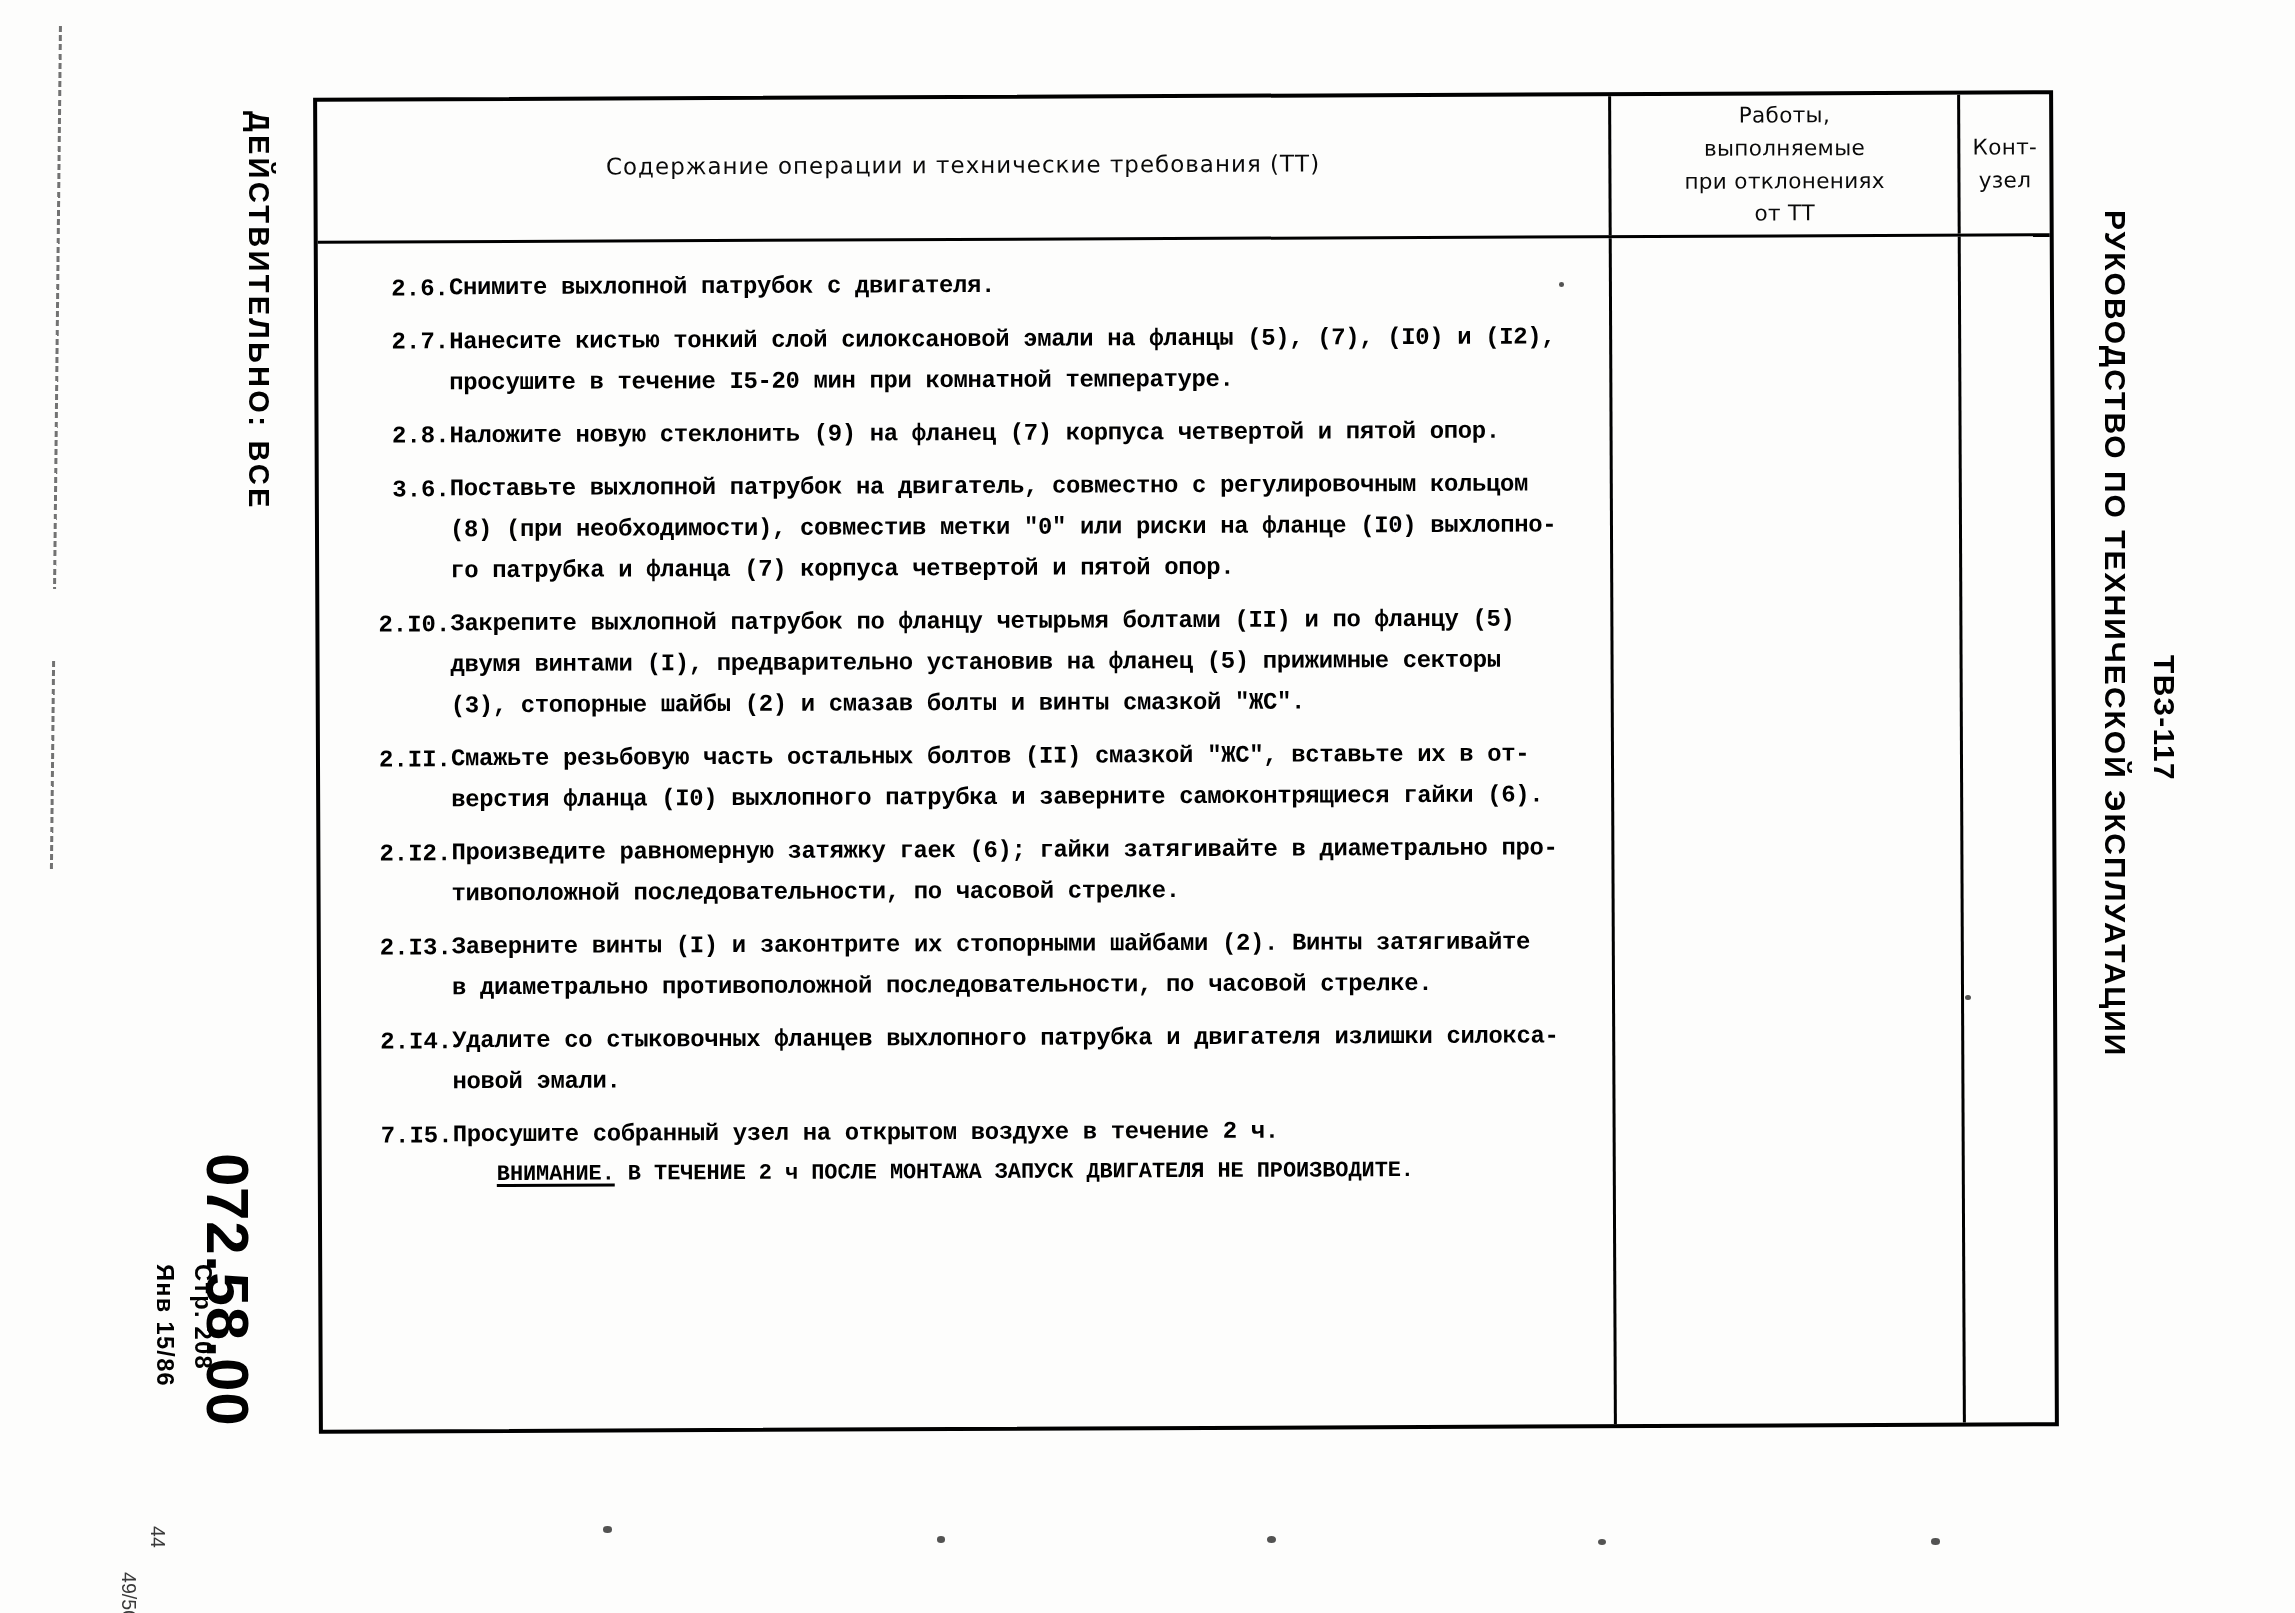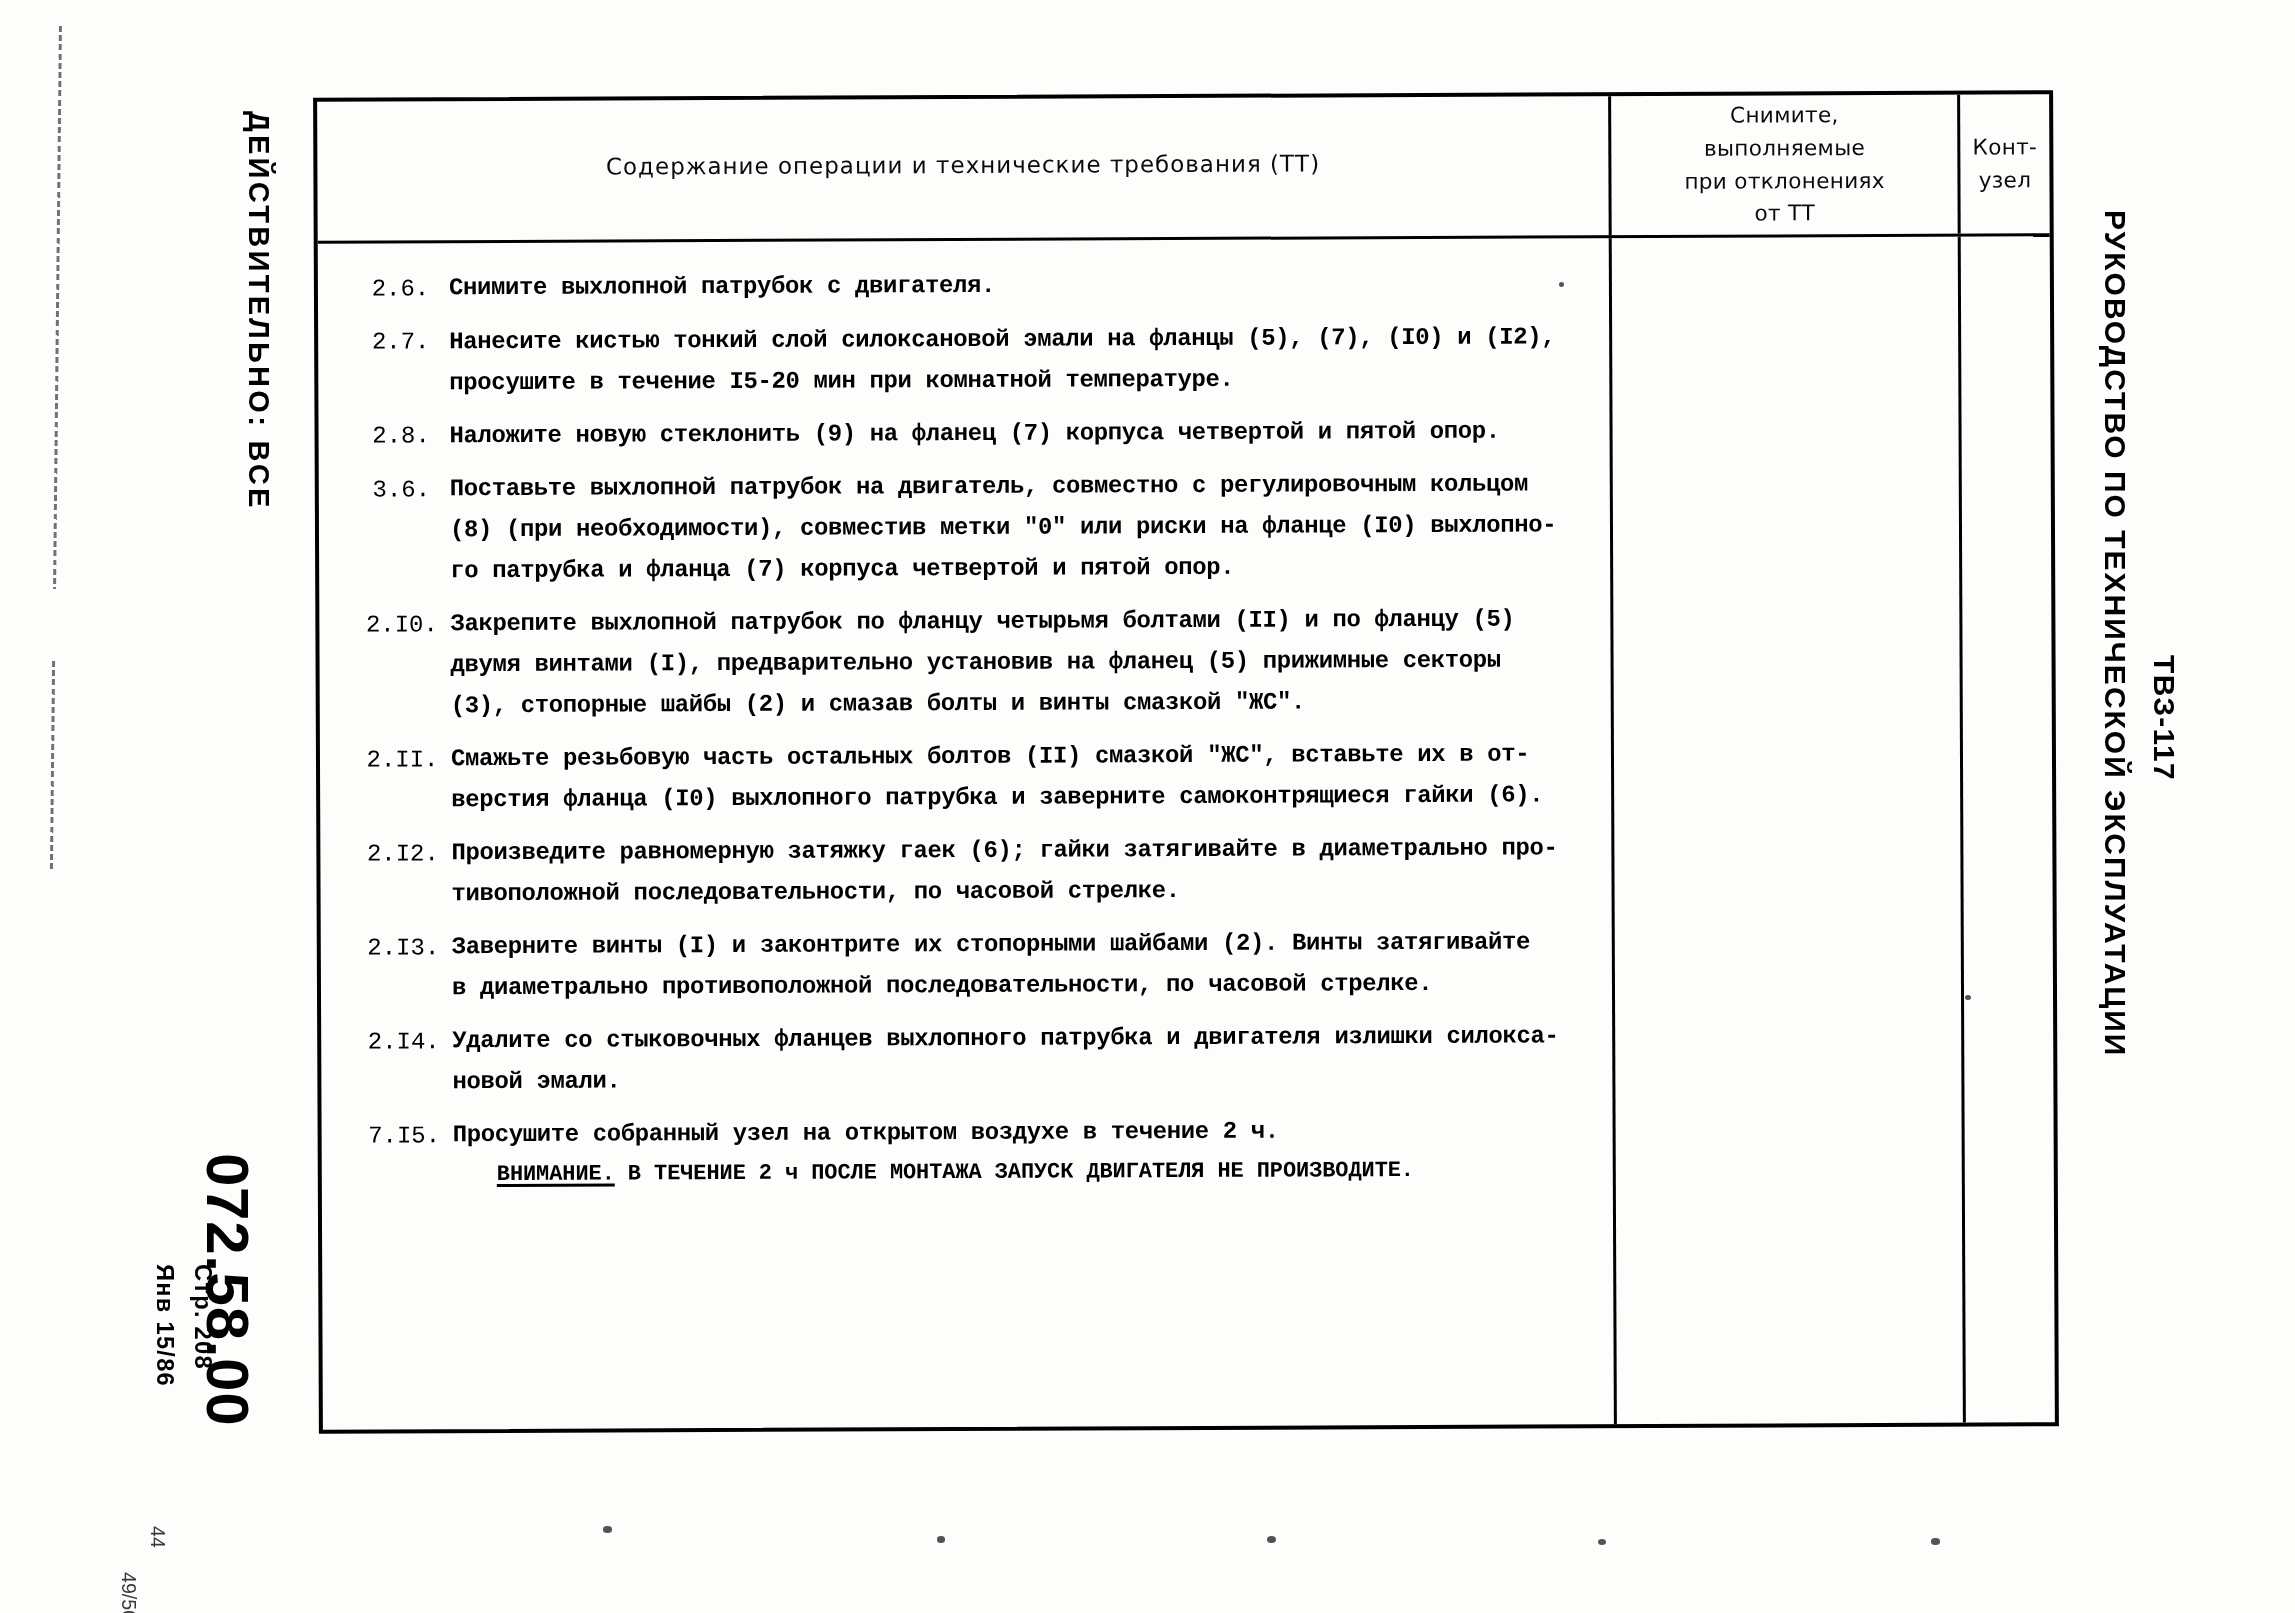--- a/index.html
+++ b/index.html
@@ -159,22 +159,22 @@
   .step {
     display: flex;
     align-items: flex-start;
     margin-bottom: 29px;
     font-size: 24px;
     line-height: 1.0;
   }
   .step-num {
     flex: 0 0 auto;
     width: 97px;
-    text-align: center;
-    font-weight: 400;
+    text-align: right;
+    font-weight: 700;
     letter-spacing: 0px;
     padding-top: 0.7px;
   }
   .step-body { flex: 1 1 auto; }
   .step-line {
     white-space: pre-wrap;
     font-weight: 700;
     letter-spacing: -0.4px;
     margin-bottom: 17px;
   }
@@ -225,21 +225,21 @@
   <div class="speck" style="left:1559px; top:282px;  width:5.2px;  height:4.6px;"></div>
 
   <div id="table">
 
     <div id="table-header-row">
       <div class="hdr-cell" id="hdr-operation">
         <span>Содержание операции и технические требования (ТТ)</span>
       </div>
       <div class="hdr-cell" id="hdr-deviation">
         <div>
-          <div>Снимите,</div>
+          <div>Работы,</div>
           <div>выполняемые</div>
           <div>при отклонениях</div>
           <div>от ТТ</div>
         </div>
       </div>
       <div class="hdr-cell" id="hdr-control">
         <div>
           <div>Конт-</div>
           <div>узел</div>
         </div>

